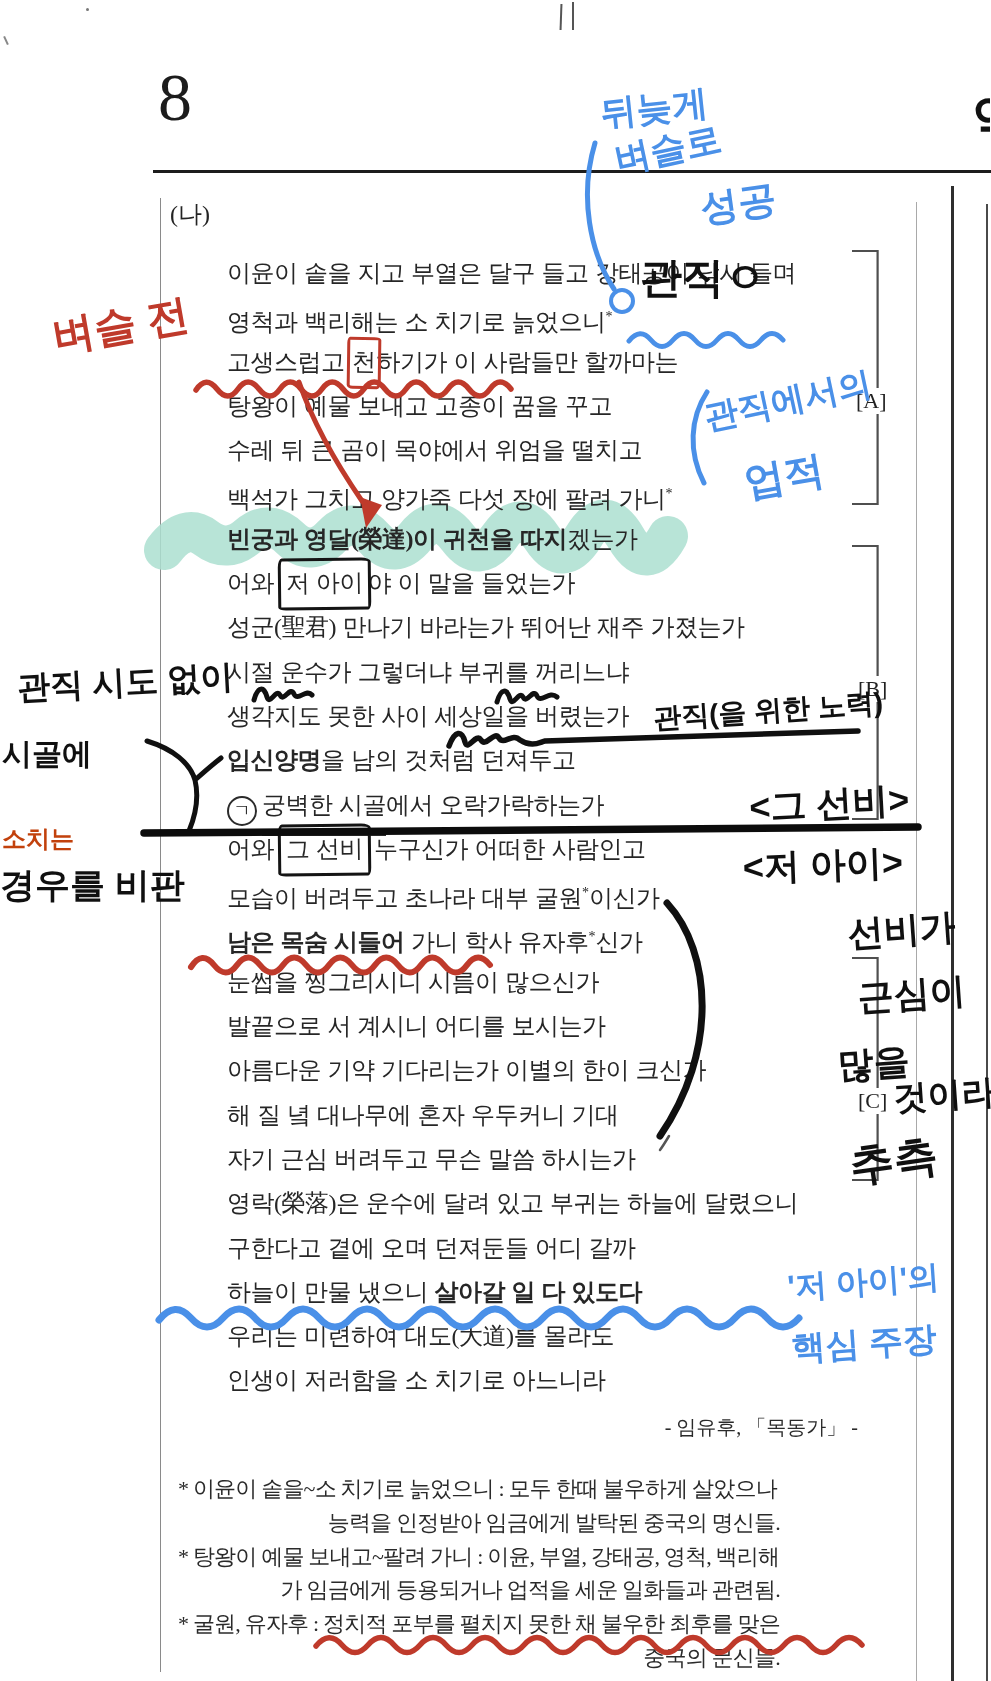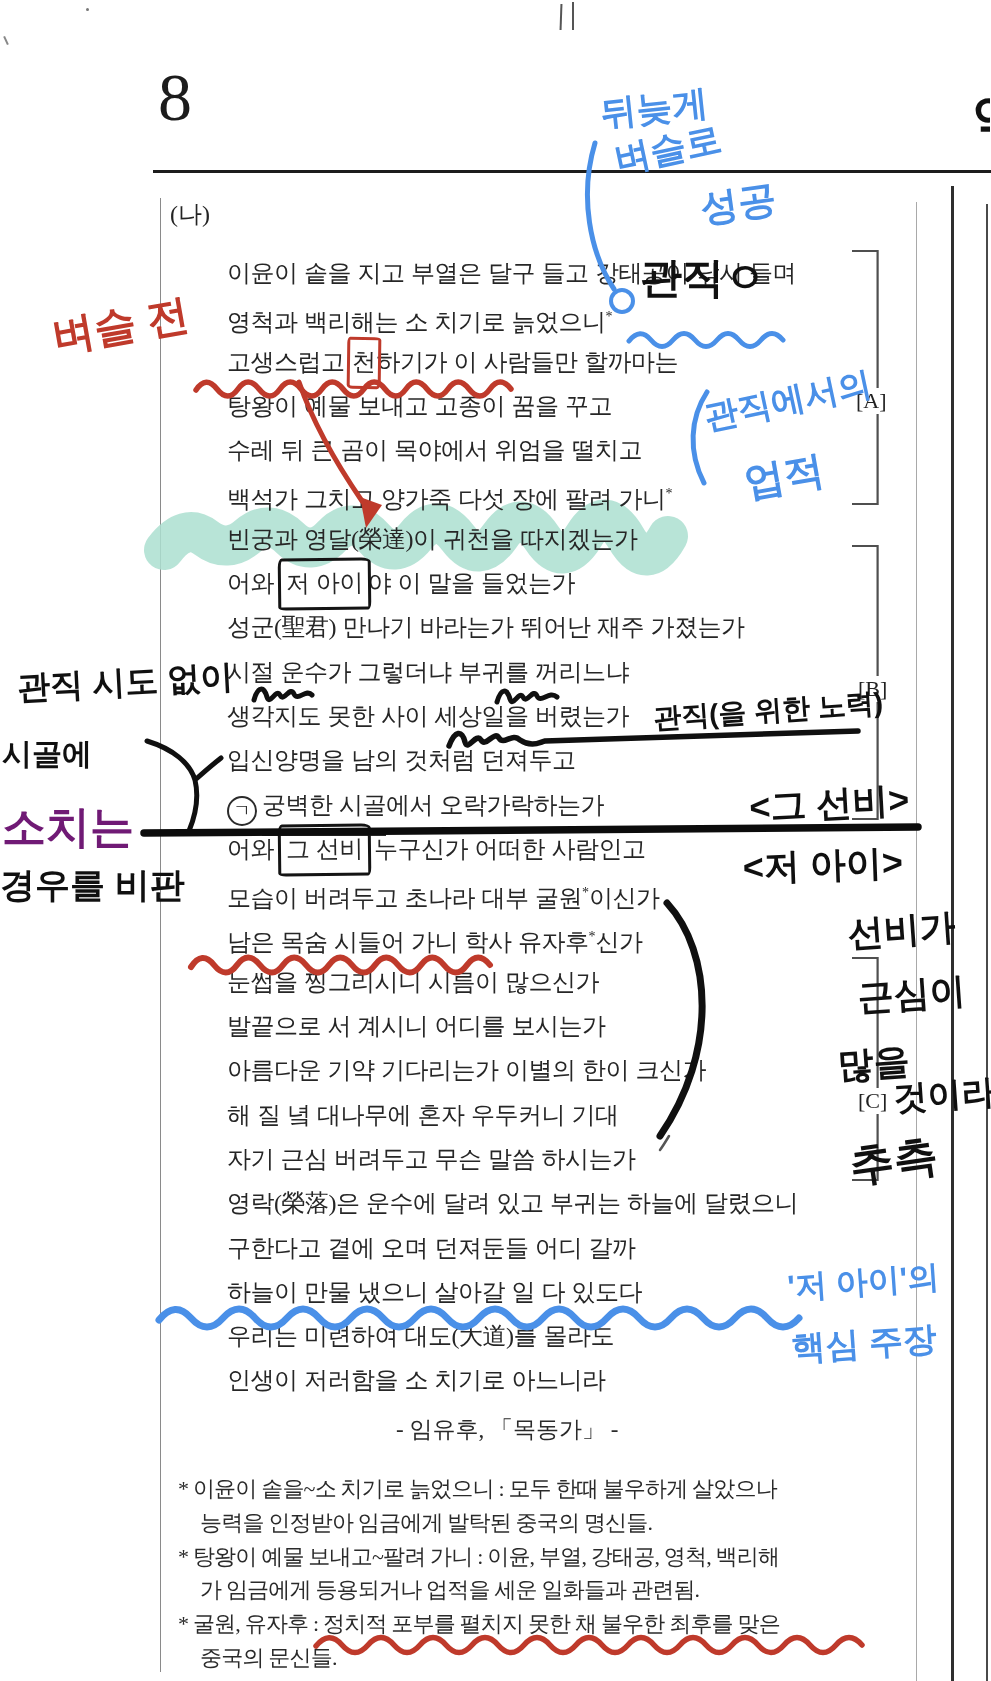--- a/index.html
+++ b/index.html
@@ -9,36 +9,36 @@
   
   .page-num{font-size:68px;color:#1c1c1c;}
   .subject{font-size:52px;font-weight:bold;letter-spacing:5px;color:#111;}
   .subject-clip{width:18px;overflow:hidden;}
   .hrule{background:#1d1d1d;}
   .vrule{position:absolute;}
   
   .poem{position:absolute;left:196px;top:251px;font-size:24px;line-height:44.3px;
         letter-spacing:-0.5px;word-spacing:1px;color:#262626;white-space:nowrap;margin-left:31px;}
   .pline{height:44.3px;}
-  .seg-b{font-weight:normal;}
+  .seg-b{font-weight:bold;}
   .seg-sup{font-size:14px;vertical-align:9px;letter-spacing:0;}
   .seg-u{border-bottom:2.5px solid #2a2a2a;padding-bottom:16px;}
   .seg-box{display:inline-block;border:3.5px solid #141414;padding:0 5px 2px;margin:-4px -3px;
            border-radius:4px 10px 3px 8px / 9px 4px 8px 3px;transform:rotate(-0.7deg);}
   .seg-rbox{display:inline-block;border:3.5px solid #bf3a2b;padding:0 2px 2px;margin:-4px -4px;
             border-radius:3px 7px 4px 6px / 6px 3px 7px 4px;transform:rotate(0.8deg);}
   .seg-circ{display:inline-block;width:26px;height:26px;border:2.2px solid #2b2b2b;border-radius:50%;
             text-align:center;line-height:26px;font-size:17px;letter-spacing:0;margin-right:5px;vertical-align:-3px;}
   
   .blabel{position:absolute;background:#fff;font-size:22px;color:#222;padding:0 2px;}
   
-  .attrib{position:absolute;left:396px;top:1414px;width:462px;text-align:left;font-size:23px;color:#2a2a2a;}
+  .attrib{position:absolute;left:396px;top:1414px;width:462px;text-align:right;font-size:20px;color:#2a2a2a;}
   .fnotes{position:absolute;left:178px;top:1472px;font-size:22px;line-height:33.8px;
           letter-spacing:-0.8px;color:#2a2a2a;white-space:nowrap;}
-  .fn-ind{margin-left:22px;}
+  .fn-ind{margin-left:22px;text-align:right;}
   
   .hw{position:absolute;font-family:"Liberation Sans",sans-serif;font-weight:700;white-space:nowrap;
       transform-origin:left top;}
   svg{position:absolute;left:0;top:0;}
 </style>
 </head>
 <body>
 
 <div class="page">
 
@@ -136,21 +136,21 @@
   <div>
       <div class="hw" style="left: 598px; top: 90px; font-size: 36px; color: rgb(74, 144, 232); transform: rotate(-6deg);">뒤늦게</div>
       <div class="hw" style="left: 610px; top: 137px; font-size: 36px; color: rgb(74, 144, 232); transform: rotate(-12deg);">벼슬로</div>
       <div class="hw" style="left: 697px; top: 184px; font-size: 38px; color: rgb(74, 144, 232); transform: rotate(-8deg);">성공</div>
       <div class="hw" style="left: 640px; top: 250px; font-size: 42px; color: rgb(16, 16, 16); transform: rotate(0deg);">관직ㅇ</div>
       <div class="hw" style="left: 48px; top: 310px; font-size: 42px; color: rgb(191, 58, 43); transform: rotate(-10deg);">벼슬 전</div>
       <div class="hw" style="left: 700px; top: 396px; font-size: 34px; color: rgb(74, 144, 232); transform: rotate(-12deg);">관직에서의</div>
       <div class="hw" style="left: 740px; top: 456px; font-size: 40px; color: rgb(74, 144, 232); transform: rotate(-10deg);">업적</div>
       <div class="hw" style="left: 16px; top: 666px; font-size: 33px; color: rgb(16, 16, 16); transform: rotate(-3deg);">관직 시도 없이</div>
       <div class="hw" style="left: 2px; top: 734px; font-size: 30px; color: rgb(16, 16, 16); transform: rotate(0deg);">시골에</div>
-      <div class="hw" style="left: 2px; top: 798px; font-size: 44px; color: #701a75; transform: rotate(0deg);">소치는</div>
+      <div class="hw" style="left: 2px; top: 823px; font-size: 24px; color: #c2410c; transform: rotate(0deg);">소치는</div>
       <div class="hw" style="left: 0px; top: 862px; font-size: 35px; color: rgb(16, 16, 16); transform: rotate(0deg);">경우를 비판</div>
       <div class="hw" style="left: 652px; top: 700px; font-size: 28px; color: rgb(16, 16, 16); transform: rotate(-4deg);">관직(을 위한 노력)</div>
       <div class="hw" style="left: 748px; top: 784px; font-size: 36px; color: rgb(16, 16, 16); transform: rotate(-3deg);">&lt;그 선비&gt;</div>
       <div class="hw" style="left: 742px; top: 844px; font-size: 36px; color: rgb(16, 16, 16); transform: rotate(-2deg);">&lt;저 아이&gt;</div>
       <div class="hw" style="left: 846px; top: 910px; font-size: 36px; color: rgb(16, 16, 16); transform: rotate(-4deg);">선비가</div>
       <div class="hw" style="left: 856px; top: 974px; font-size: 36px; color: rgb(16, 16, 16); transform: rotate(-4deg);">근심이</div>
       <div class="hw" style="left: 836px; top: 1042px; font-size: 36px; color: rgb(16, 16, 16); transform: rotate(-4deg);">많을</div>
       <div class="hw" style="left: 892px; top: 1076px; font-size: 34px; color: rgb(16, 16, 16); transform: rotate(-4deg);">것이라</div>
       <div class="hw" style="left: 846px; top: 1138px; font-size: 44px; color: rgb(16, 16, 16); transform: rotate(-8deg);">추측</div>
       <div class="hw" style="left: 786px; top: 1266px; font-size: 32px; color: rgb(74, 144, 232); transform: rotate(-4deg);">'저 아이'의</div>

